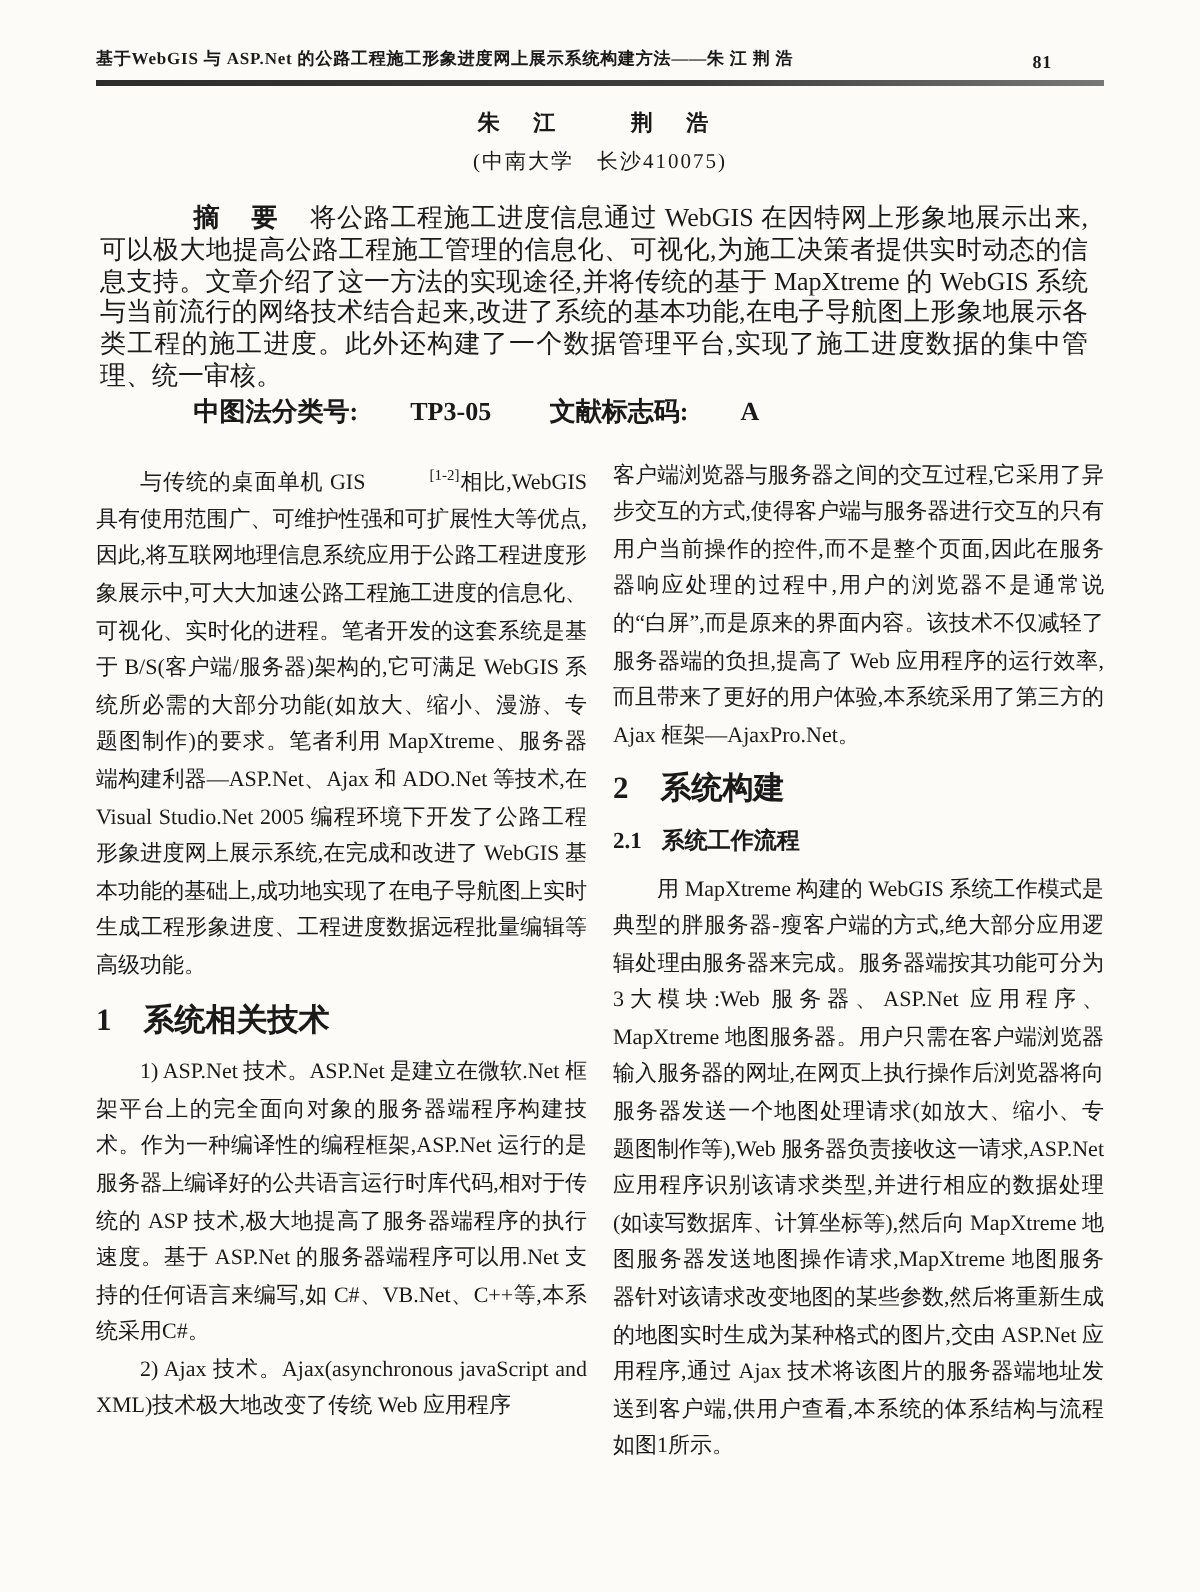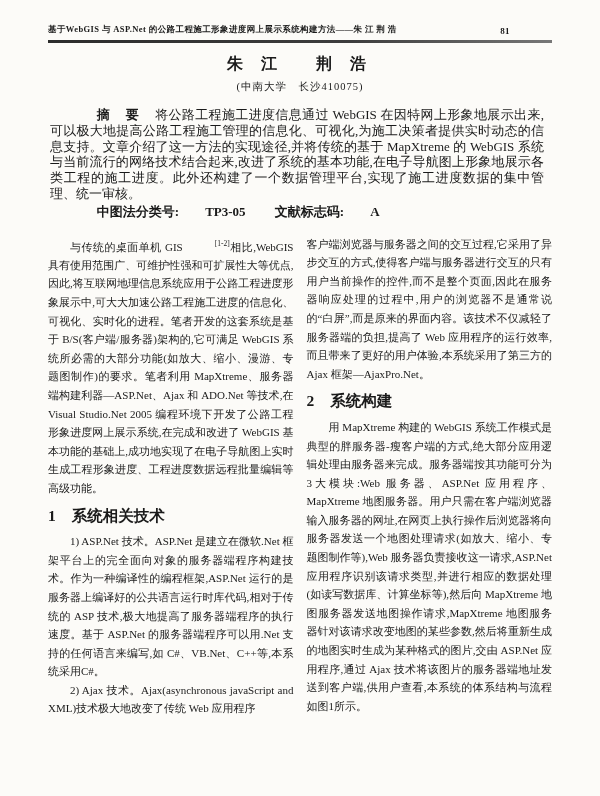--- a/index.html
+++ b/index.html
@@ -8,30 +8,30 @@
     position:relative; width:600px; height:796px; margin:0 auto;
     background:#fcfbf8; color:#1a1a1a; padding:24px 48px 0 48px;
     overflow:hidden;
   }
   
   .runhead {
     display:flex; justify-content:space-between; align-items:flex-end;
     font-size:8.5px; font-weight:bold; letter-spacing:0.4px;
     padding-bottom:4px; white-space:nowrap;
   }
-  .runhead .pageno { margin-right:42px; font-size:9px; }
+  .runhead .pageno { margin-right:26px; font-size:9px; }
   .headrule { height:3px; background:linear-gradient(to right,#2c2c2c 0%,#3d3d3d 60%,#777 100%); margin-bottom:2px; }
 
   
   h1.title {
     margin-top:18px; text-align:center; font-size:23px; font-weight:bold;
     line-height:33px; letter-spacing:1.5px;
   }
   h1.title sup { font-size:12px; }
-  .authors { margin-top:11px; text-align:center; font-size:16px; font-weight:bold; }
+  .authors { margin-top:11px; text-align:center; font-size:11px; font-weight:bold; }
   .authors .author { letter-spacing:7px; margin:0 14px; }
   .affil { margin-top:5px; text-align:center; font-size:10.5px; letter-spacing:1px; }
 
   
   .absblock { margin:13px 8px 0 2px; font-size:13px; line-height:15.8px; text-align:justify; }
   .absblock p { text-indent:3.6em; }
   .absblock .lbl { font-weight:bold; letter-spacing:6px; padding-right:10px; }
   .clcline span + span { margin-left:26px; }
   .clcline { margin-top:2px; font-weight:bold; }
   .clcline .val { font-weight:bold; }
@@ -88,17 +88,20 @@
       <p>1) ASP.Net 技术。ASP.Net 是建立在微软.Net 框架平台上的完全面向对象的服务器端程序构建技术。作为一种编译性的编程框架,ASP.Net 运行的是服务器上编译好的公共语言运行时库代码,相对于传统的 ASP 技术,极大地提高了服务器端程序的执行速度。基于 ASP.Net 的服务器端程序可以用.Net 支持的任何语言来编写,如 C#、VB.Net、C++等,本系统采用C#。</p>
       <p>2) Ajax 技术。Ajax(asynchronous javaScript and XML)技术极大地改变了传统 Web 应用程序</p>
 
     </div>
 
     <div class="col">
       <p class="noindent">客户端浏览器与服务器之间的交互过程,它采用了异步交互的方式,使得客户端与服务器进行交互的只有用户当前操作的控件,而不是整个页面,因此在服务器响应处理的过程中,用户的浏览器不是通常说的“白屏”,而是原来的界面内容。该技术不仅减轻了服务器端的负担,提高了 Web 应用程序的运行效率,而且带来了更好的用户体验,本系统采用了第三方的 Ajax 框架—AjaxPro.Net。</p>
       <h2 class="sec">
         <span>2</span><span class="hgap">系统构建</span>
       </h2>
+      <h3 class="subsec">
+        <span>2.1</span><span class="hgap">系统工作流程</span>
+      </h3>
       <p>用 MapXtreme 构建的 WebGIS 系统工作模式是典型的胖服务器-瘦客户端的方式,绝大部分应用逻辑处理由服务器来完成。服务器端按其功能可分为3大模块:Web 服务器、ASP.Net 应用程序、MapXtreme 地图服务器。用户只需在客户端浏览器输入服务器的网址,在网页上执行操作后浏览器将向服务器发送一个地图处理请求(如放大、缩小、专题图制作等),Web 服务器负责接收这一请求,ASP.Net 应用程序识别该请求类型,并进行相应的数据处理(如读写数据库、计算坐标等),然后向 MapXtreme 地图服务器发送地图操作请求,MapXtreme 地图服务器针对该请求改变地图的某些参数,然后将重新生成的地图实时生成为某种格式的图片,交由 ASP.Net 应用程序,通过 Ajax 技术将该图片的服务器端地址发送到客户端,供用户查看,本系统的体系结构与流程如图1所示。</p>
     </div>
 
   </div>
 </div>
 
 </body></html>

